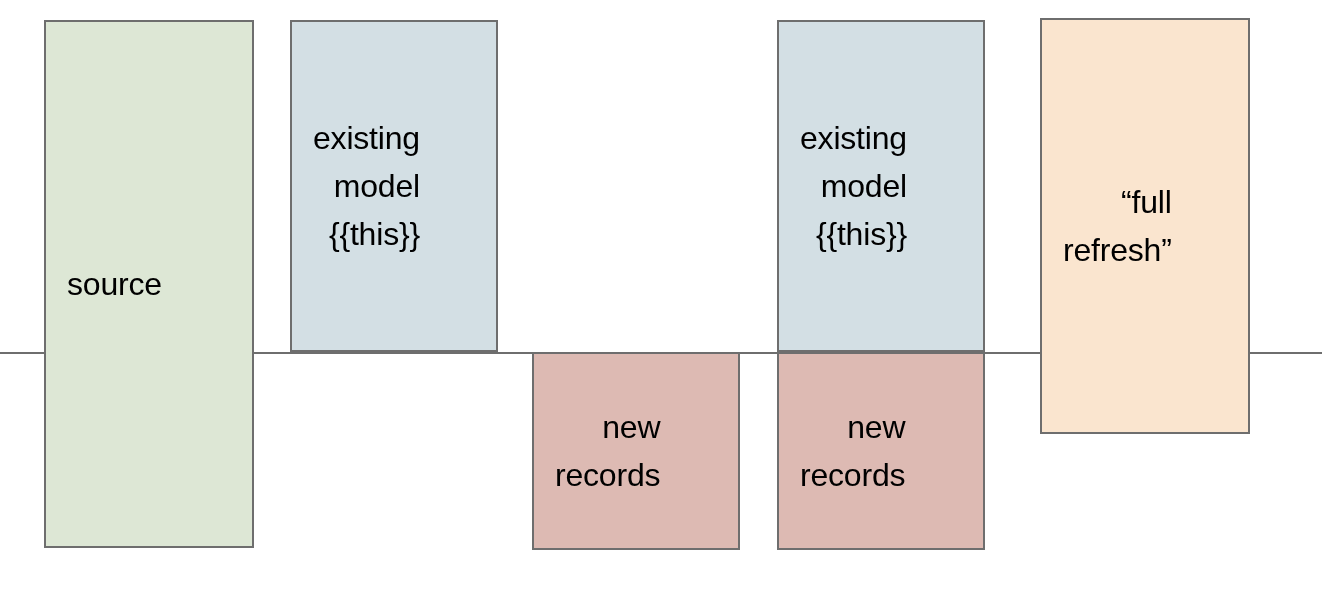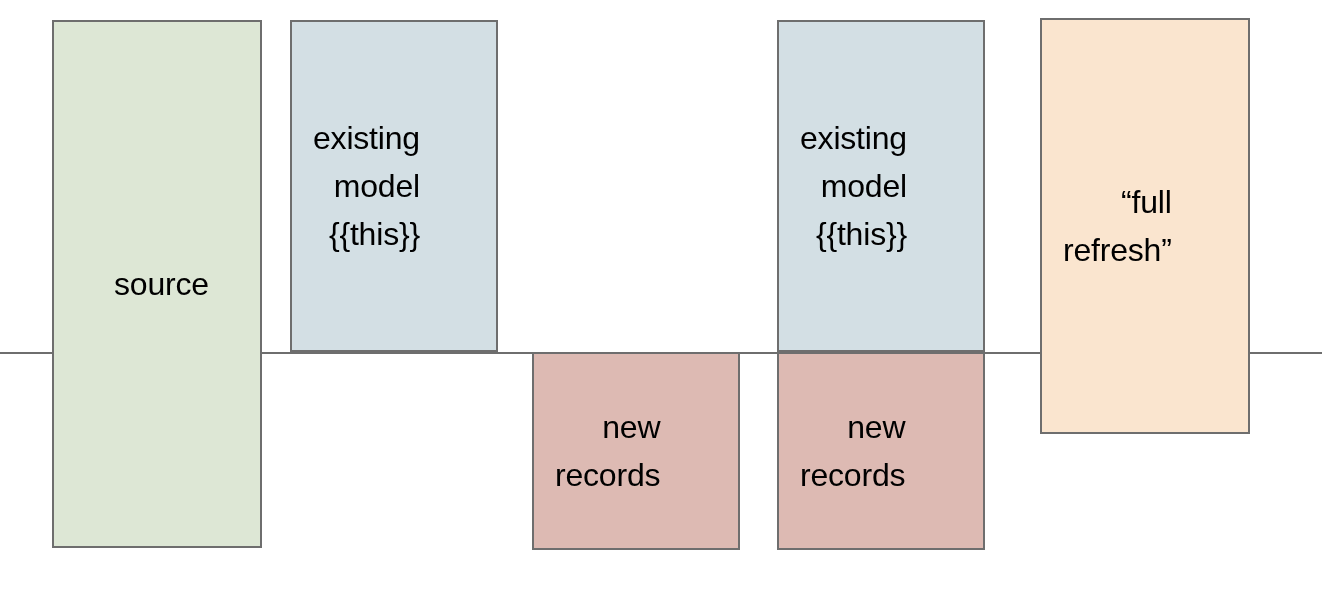--- a/index.html
+++ b/index.html
@@ -36,21 +36,21 @@
     padding-left: 21px;
     padding-right: 10px;
     font-size: 32px;
     line-height: 48px;
     color: #000000;
     white-space: pre-line;
     text-align: right;
     letter-spacing: -0.2px;
   }
   
-  .b-source      { left: 52px;   top: 20px;  width: 210px; height: 528px; padding-left: 39px; }
+  .b-source      { left: 44px;   top: 20px;  width: 210px; height: 528px; }
   .b-model-1     { left: 290px;  top: 20px;  width: 208px; height: 332px; }
   .b-new-1       { left: 532px;  top: 352px; width: 208px; height: 198px; }
   .b-model-2     { left: 777px;  top: 20px;  width: 208px; height: 332px; }
   .b-new-2       { left: 777px;  top: 352px; width: 208px; height: 198px; }
   .b-refresh     { left: 1040px; top: 18px;  width: 210px; height: 416px; }
 </style>
 </head>
 <body>
 
 <div id="canvas" style="background: rgb(255, 255, 255);">

